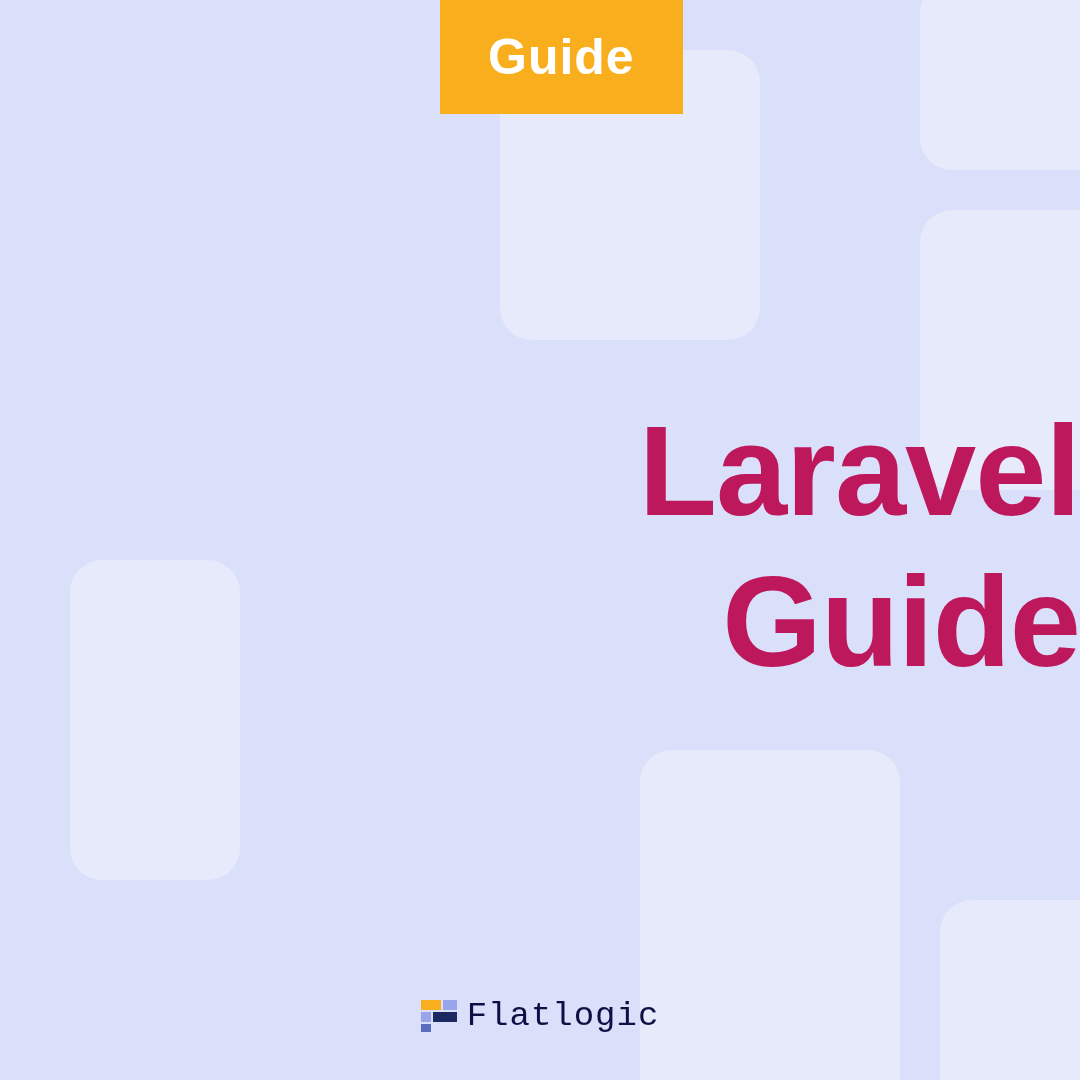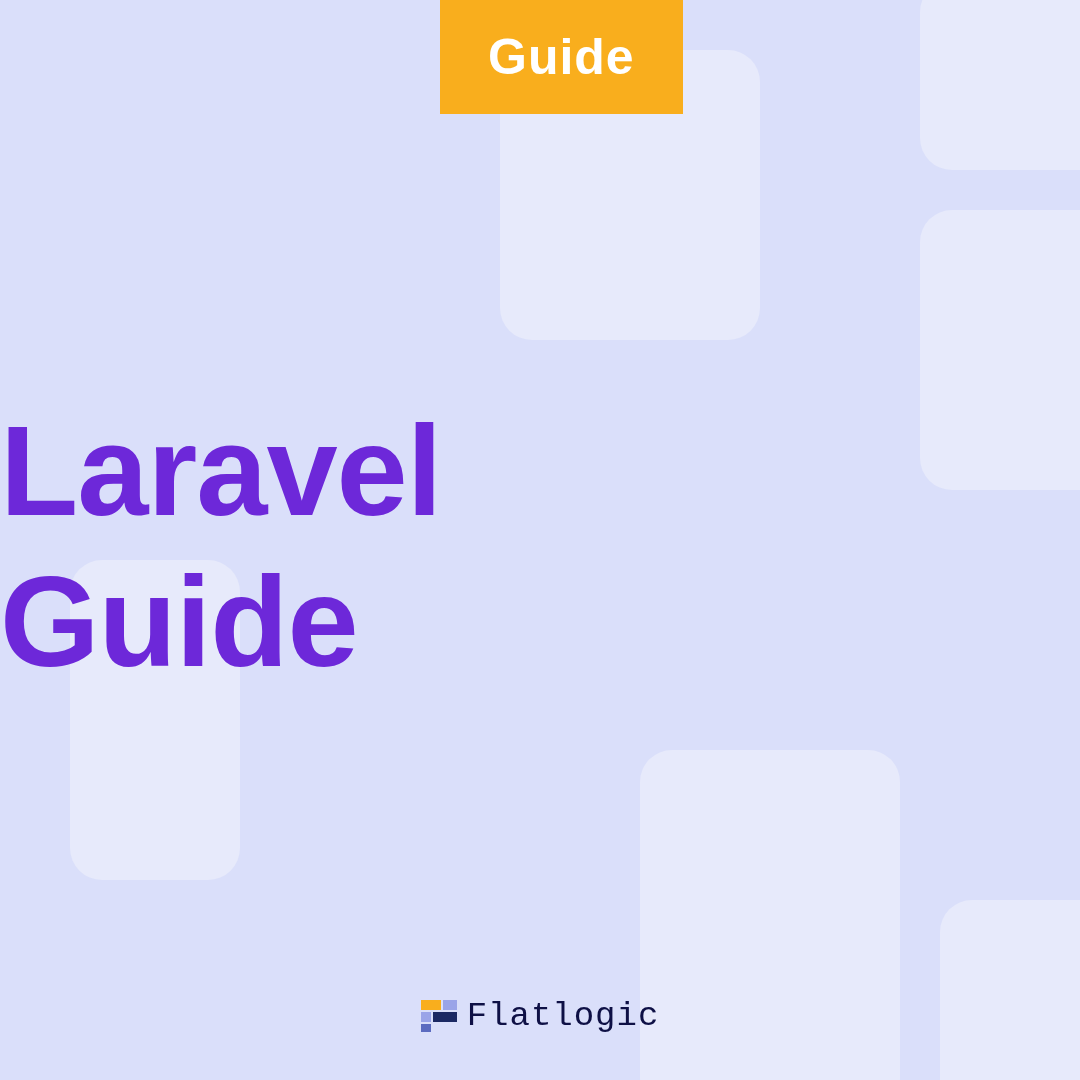--- a/index.html
+++ b/index.html
@@ -31,22 +31,22 @@
       font-size: 50px;
       font-weight: 700;
       padding: 28px 48px;
       letter-spacing: 1px;
     }
     .title {
       position: absolute;
       top: 395px;
       left: 0;
       width: 1080px;
-      text-align: left;
-      color: #6d28d9;
+      text-align: right;
+      color: #be185d;
       font-size: 128px;
       font-weight: 800;
       line-height: 1.18;
       letter-spacing: -1px;
     }
     .brand {
       position: absolute;
       bottom: 45px;
       left: 0;
       width: 1080px;

